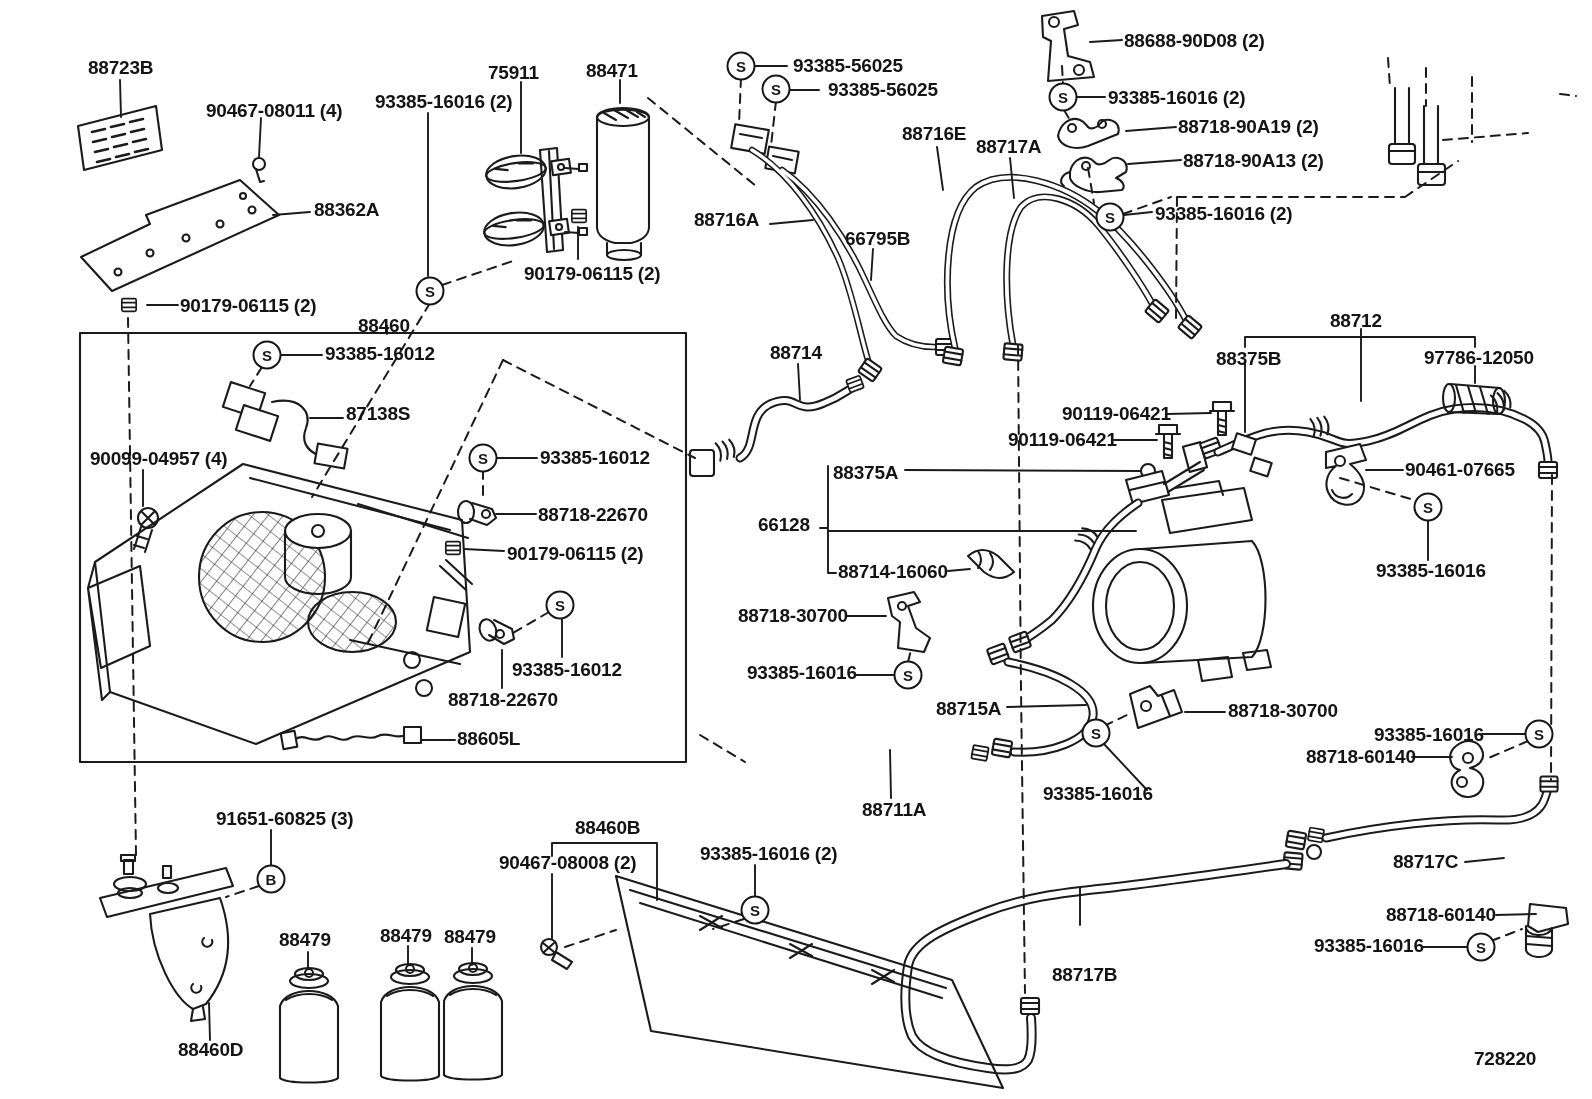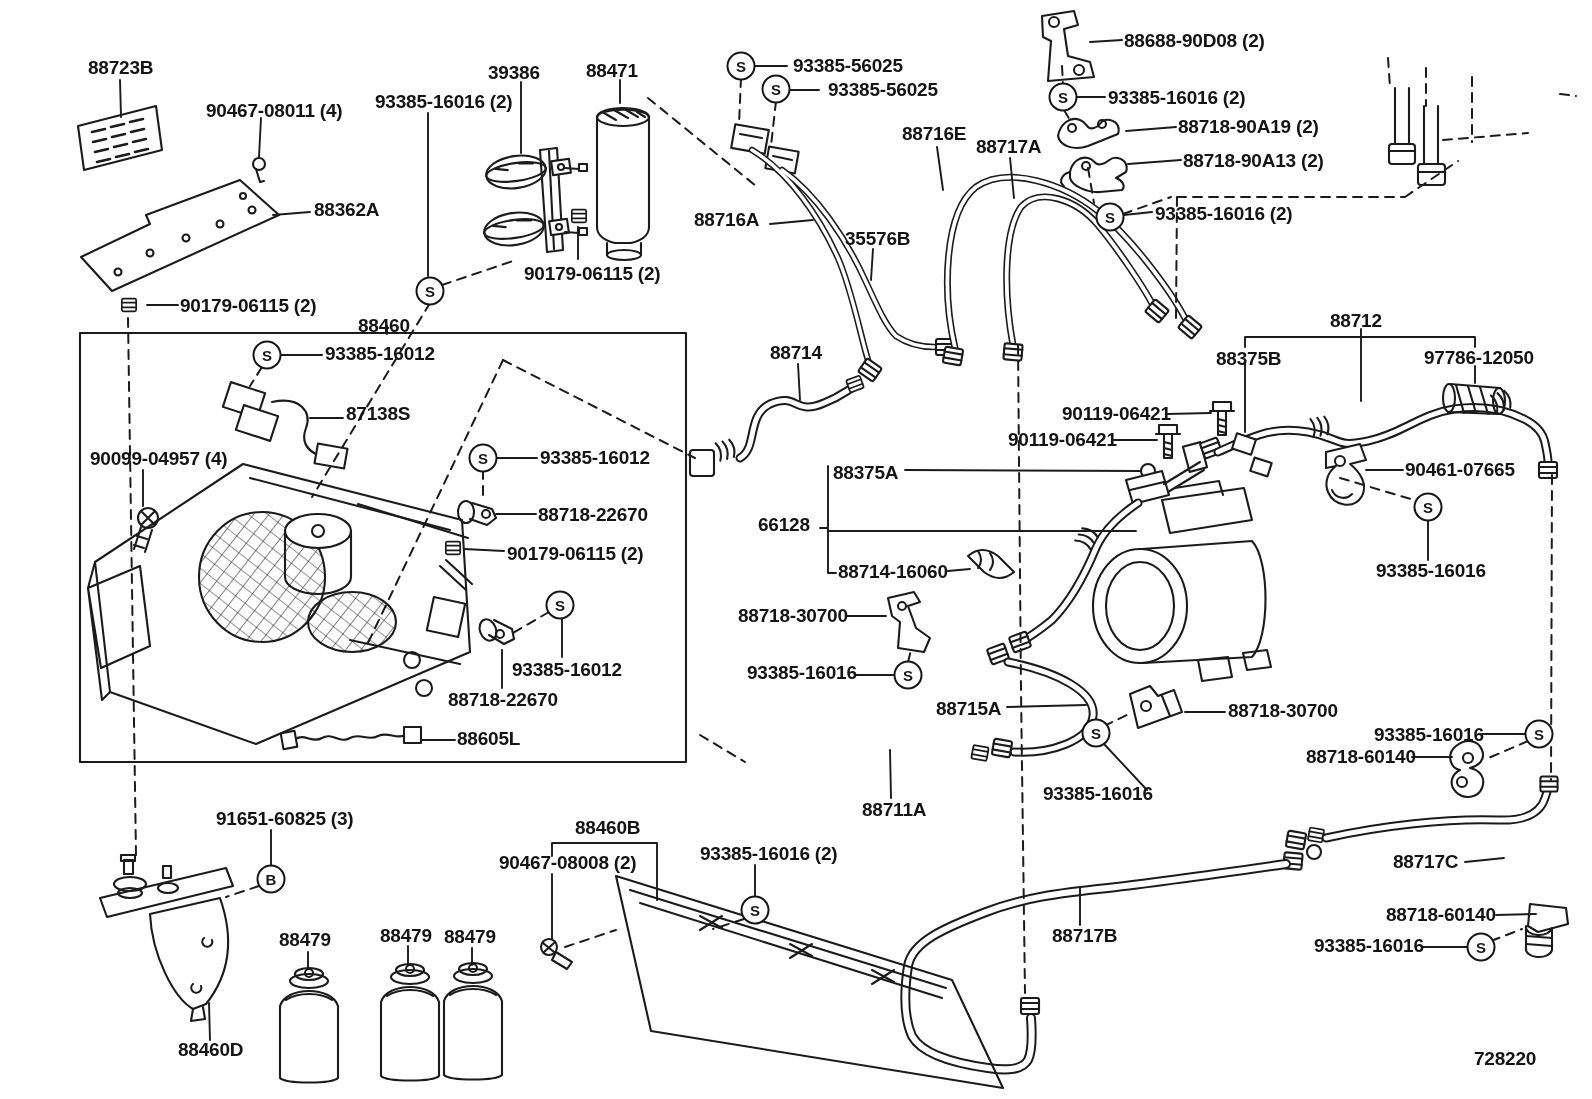--- a/index.html
+++ b/index.html
@@ -360,34 +360,34 @@
       <path d="M552,843 L657,843 M552,843 L552,856 M552,874 L552,939 M657,843 L657,900 M755,865 L755,896"></path>
     </g>
   </svg>
 
   <div id="label-layer">
       <div class="plabel" style="left: 88px; top: 58px;">88723B</div>
       <div class="plabel" style="left: 206px; top: 101px;">90467-08011 (4)</div>
       <div class="plabel" style="left: 314px; top: 200px;">88362A</div>
       <div class="plabel" style="left: 180px; top: 296px;">90179-06115 (2)</div>
       <div class="plabel" style="left: 375px; top: 92px;">93385-16016 (2)</div>
-      <div class="plabel" style="left: 488px; top: 63px;">39386</div>
+      <div class="plabel" style="left: 488px; top: 63px;">75911</div>
       <div class="plabel" style="left: 586px; top: 61px;">88471</div>
       <div class="plabel" style="left: 524px; top: 264px;">90179-06115 (2)</div>
       <div class="plabel" style="left: 793px; top: 56px;">93385-56025</div>
       <div class="plabel" style="left: 828px; top: 80px;">93385-56025</div>
       <div class="plabel" style="left: 1124px; top: 31px;">88688-90D08 (2)</div>
       <div class="plabel" style="left: 1108px; top: 88px;">93385-16016 (2)</div>
       <div class="plabel" style="left: 1178px; top: 117px;">88718-90A19 (2)</div>
       <div class="plabel" style="left: 1183px; top: 151px;">88718-90A13 (2)</div>
       <div class="plabel" style="left: 1155px; top: 204px;">93385-16016 (2)</div>
       <div class="plabel" style="left: 902px; top: 124px;">88716E</div>
       <div class="plabel" style="left: 976px; top: 137px;">88717A</div>
       <div class="plabel" style="left: 694px; top: 210px;">88716A</div>
-      <div class="plabel" style="left: 845px; top: 229px;">35576B</div>
+      <div class="plabel" style="left: 845px; top: 229px;">66795B</div>
       <div class="plabel" style="left: 358px; top: 316px;">88460</div>
       <div class="plabel" style="left: 325px; top: 344px;">93385-16012</div>
       <div class="plabel" style="left: 346px; top: 404px;">87138S</div>
       <div class="plabel" style="left: 90px; top: 449px;">90099-04957 (4)</div>
       <div class="plabel" style="left: 540px; top: 448px;">93385-16012</div>
       <div class="plabel" style="left: 538px; top: 505px;">88718-22670</div>
       <div class="plabel" style="left: 507px; top: 544px;">90179-06115 (2)</div>
       <div class="plabel" style="left: 512px; top: 660px;">93385-16012</div>
       <div class="plabel" style="left: 448px; top: 690px;">88718-22670</div>
       <div class="plabel" style="left: 457px; top: 729px;">88605L</div>
@@ -404,21 +404,21 @@
       <div class="plabel" style="left: 1376px; top: 561px;">93385-16016</div>
       <div class="plabel" style="left: 738px; top: 606px;">88718-30700</div>
       <div class="plabel" style="left: 747px; top: 663px;">93385-16016</div>
       <div class="plabel" style="left: 936px; top: 699px;">88715A</div>
       <div class="plabel" style="left: 862px; top: 800px;">88711A</div>
       <div class="plabel" style="left: 1043px; top: 784px;">93385-16016</div>
       <div class="plabel" style="left: 1228px; top: 701px;">88718-30700</div>
       <div class="plabel" style="left: 1374px; top: 725px;">93385-16016</div>
       <div class="plabel" style="left: 1306px; top: 747px;">88718-60140</div>
       <div class="plabel" style="left: 1393px; top: 852px;">88717C</div>
-      <div class="plabel" style="left: 1052px; top: 926px;">88717B</div>
+      <div class="plabel" style="left: 1052px; top: 965px;">88717B</div>
       <div class="plabel" style="left: 1386px; top: 905px;">88718-60140</div>
       <div class="plabel" style="left: 1314px; top: 936px;">93385-16016</div>
       <div class="plabel" style="left: 216px; top: 809px;">91651-60825 (3)</div>
       <div class="plabel" style="left: 178px; top: 1040px;">88460D</div>
       <div class="plabel" style="left: 279px; top: 930px;">88479</div>
       <div class="plabel" style="left: 380px; top: 926px;">88479</div>
       <div class="plabel" style="left: 444px; top: 927px;">88479</div>
       <div class="plabel" style="left: 575px; top: 818px;">88460B</div>
       <div class="plabel" style="left: 499px; top: 853px;">90467-08008 (2)</div>
       <div class="plabel" style="left: 700px; top: 844px;">93385-16016 (2)</div>

